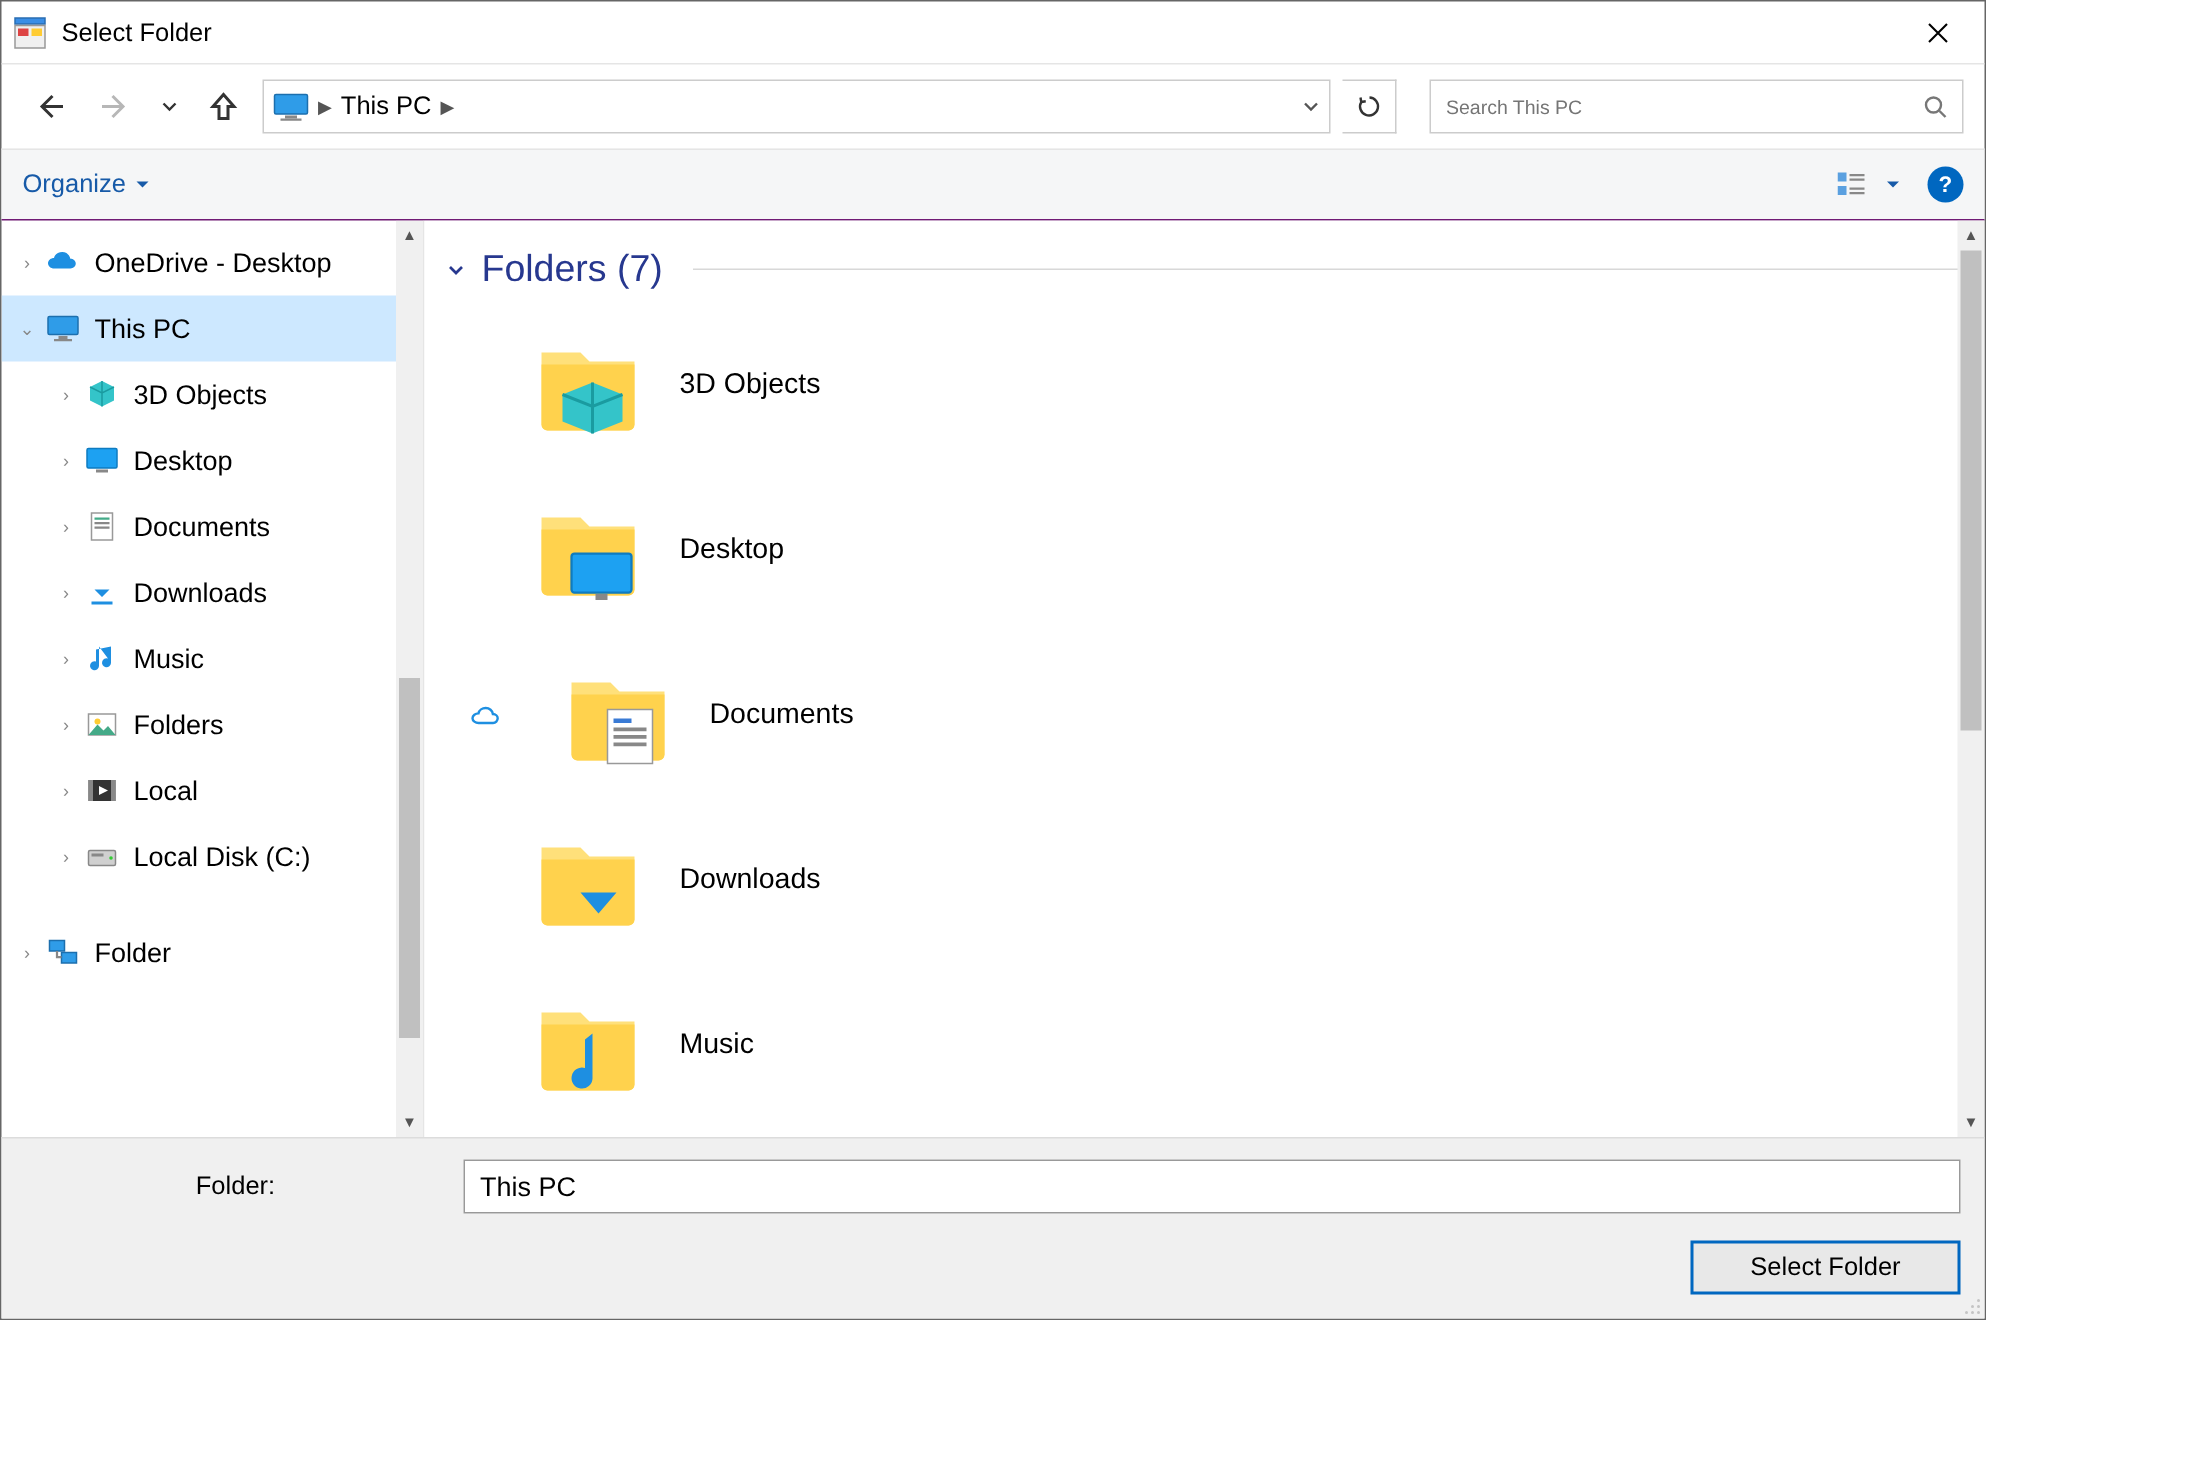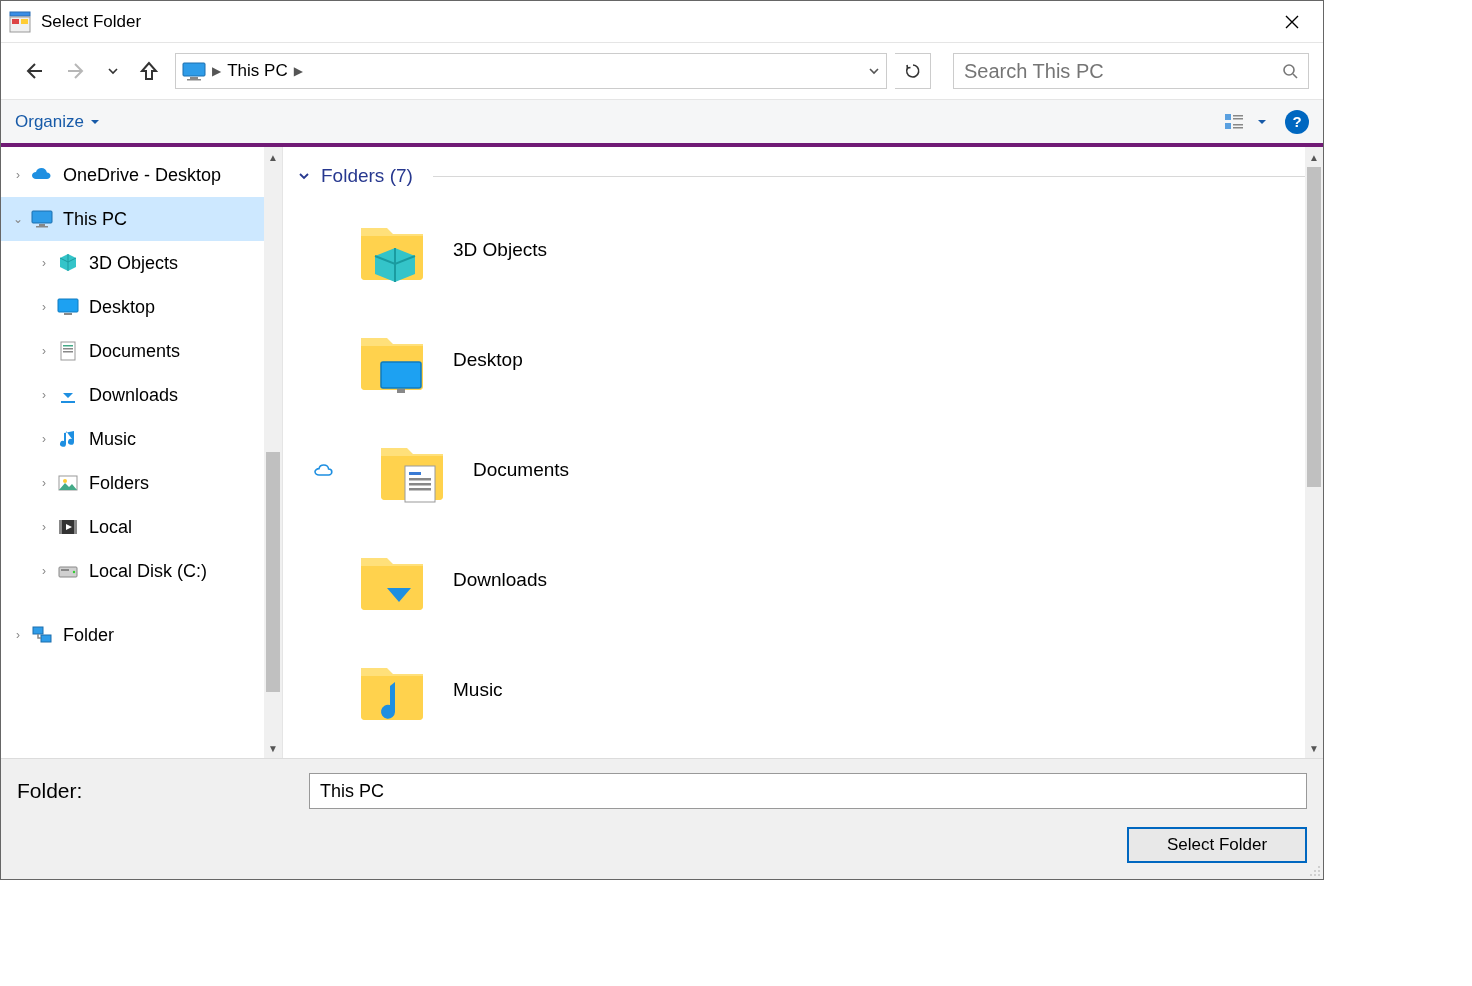--- a/index.html
+++ b/index.html
@@ -16,56 +16,56 @@
 
 .navbar { height: 56px; display: flex; align-items: center; gap: 8px; padding: 0 14px; }
 .navbar .navbtn { width: 36px; height: 36px; display: flex; align-items: center; justify-content: center; cursor: pointer; }
 .navbar .navbtn.disabled { opacity: .35; cursor: default; }
 .breadcrumb { flex: 1; height: 36px; border: 1px solid #ccc; display: flex; align-items: center; padding: 0 6px; gap: 6px; background: #fff; }
 .breadcrumb .seg { display: flex; align-items: center; gap: 6px; font-size: 17px; }
 .breadcrumb .chev { font-size: 12px; color: #555; }
 .breadcrumb-tail { margin-left: auto; display: flex; align-items: center; gap: 8px; }
 .refreshbox { width: 36px; height: 36px; border: 1px solid #ccc; border-left: none; display: flex; align-items: center; justify-content: center; }
 .searchbox { width: 356px; height: 36px; border: 1px solid #ccc; display: flex; align-items: center; padding: 0 10px; margin-left: 14px; }
-.searchbox input { border: none; outline: none; flex: 1; font-size: 20px; color: #555; background: transparent; }
-
-
-.toolbar { height: 48px; background: #f5f6f7; border-top: 1px solid #e5e5e5; border-bottom: 4px solid #701a75; display: flex; align-items: center; padding: 16px 14px; }
+.searchbox input { border: none; outline: none; flex: 1; font-size: 13px; color: #555; background: transparent; }
+
+
+.toolbar { height: 48px; background: #f5f6f7; border-top: 1px solid #e5e5e5; border-bottom: 1px solid #701a75; display: flex; align-items: center; padding: 16px 14px; }
 .toolbar .org { font-size: 17px; color: #175aa8; display: flex; align-items: center; gap: 6px; cursor: pointer; }
 .toolbar .right { margin-left: auto; display: flex; align-items: center; gap: 18px; }
 .helpcircle { width: 24px; height: 24px; border-radius: 50%; background: #0067c0; color: #fff; font-weight: bold; display: flex; align-items: center; justify-content: center; font-size: 15px; }
 
 
 .body { flex: 1; display: flex; overflow: hidden; }
 .tree { width: 282px; border-right: 1px solid #e5e5e5; position: relative; overflow: hidden; }
 .tree-scroll { position: absolute; right: 0; top: 0; width: 18px; height: 100%; background: #f0f0f0; }
 .tree-scroll .arrow { position: absolute; left: 0; width: 18px; height: 20px; display: flex; align-items: center; justify-content: center; font-size: 10px; color: #555; }
 .tree-scroll .thumb { position: absolute; left: 2px; width: 14px; background: #c0c0c0; }
 .tree ul { list-style: none; }
 .tree li { display: flex; align-items: center; height: 44px; font-size: 18px; cursor: pointer; padding-right: 4px; white-space: nowrap; overflow: hidden; }
 .tree li.selected { background: #cde8ff; }
 .tree .exp { width: 22px; text-align: center; color: #888; font-size: 12px; }
 .tree .ticon { width: 26px; height: 26px; margin-right: 8px; display: flex; align-items: center; justify-content: center; }
 
 .main { flex: 1; position: relative; overflow: hidden; background: #fff; }
 .main-scroll { position: absolute; right: 0; top: 0; width: 18px; height: 100%; background: #f0f0f0; }
 .main-scroll .arrow { position: absolute; left: 0; width: 18px; height: 20px; display: flex; align-items: center; justify-content: center; font-size: 10px; color: #555; }
 .main-scroll .thumb { position: absolute; left: 2px; width: 14px; background: #c0c0c0; }
-.section-header { display: flex; align-items: center; gap: 10px; padding: 18px 14px 8px 14px; color: #27388f; font-size: 19px; }
+.section-header { display: flex; align-items: center; gap: 10px; padding: 18px 14px 8px 14px; color: #27388f; font-size: 25px; }
 .section-header .line { flex: 1; height: 1px; background: #d8d8d8; margin-left: 10px; }
 .folder-list { padding-left: 70px; }
 .folder-item { display: flex; align-items: center; height: 110px; gap: 20px; cursor: pointer; }
 .folder-item .cloud { width: 28px; display: flex; justify-content: center; color: #1e8fe1; margin-left: -44px; margin-right: 16px; }
 .folder-item .big-icon { width: 80px; height: 80px; display: flex; align-items: center; justify-content: center; }
 .folder-item .label { font-size: 19px; }
 
 
 .bottom { background: #f0f0f0; border-top: 1px solid #dcdcdc; padding: 14px 16px 6px 16px; }
 .folder-row { display: flex; align-items: center; gap: 12px; margin-bottom: 18px; }
-.folder-row label { font-size: 21px; width: 280px; text-align: left; }
+.folder-row label { font-size: 17px; width: 280px; text-align: center; }
 .folder-row input { flex: 1; height: 36px; border: 1px solid #999; padding: 0 10px; font-size: 18px; }
 .button-row { display: flex; justify-content: flex-end; gap: 16px; padding-bottom: 10px; }
 .button-row button { width: 180px; height: 36px; font-size: 17px; border: 1px solid #999; background: #e8e8e8; cursor: pointer; }
 .button-row button.primary { border: 2px solid #0067c0; background: #e8e8e8; }
 .resize-grip { position: absolute; right: 2px; bottom: 2px; width: 14px; height: 14px; opacity: .5; }
 
 svg { display: block; }
 </style>
 </head>
 <body>

